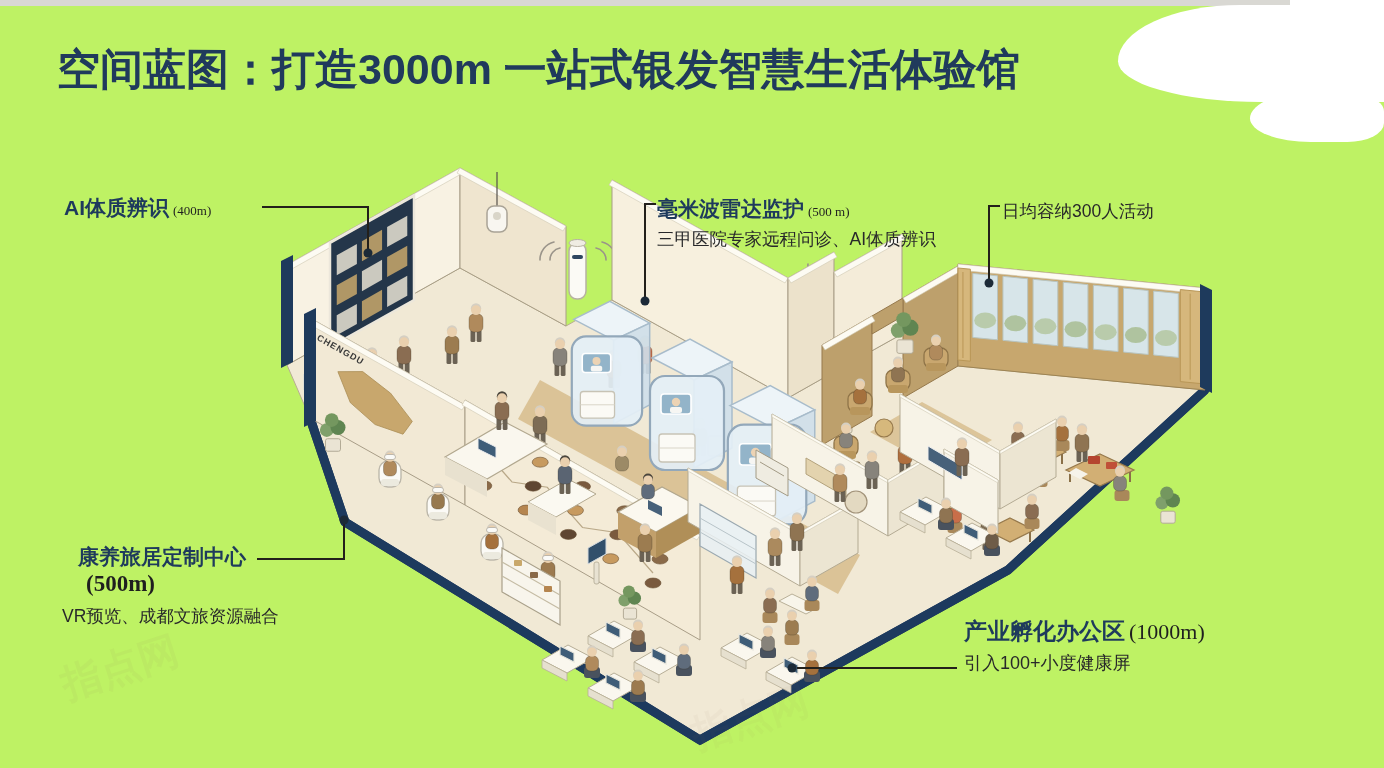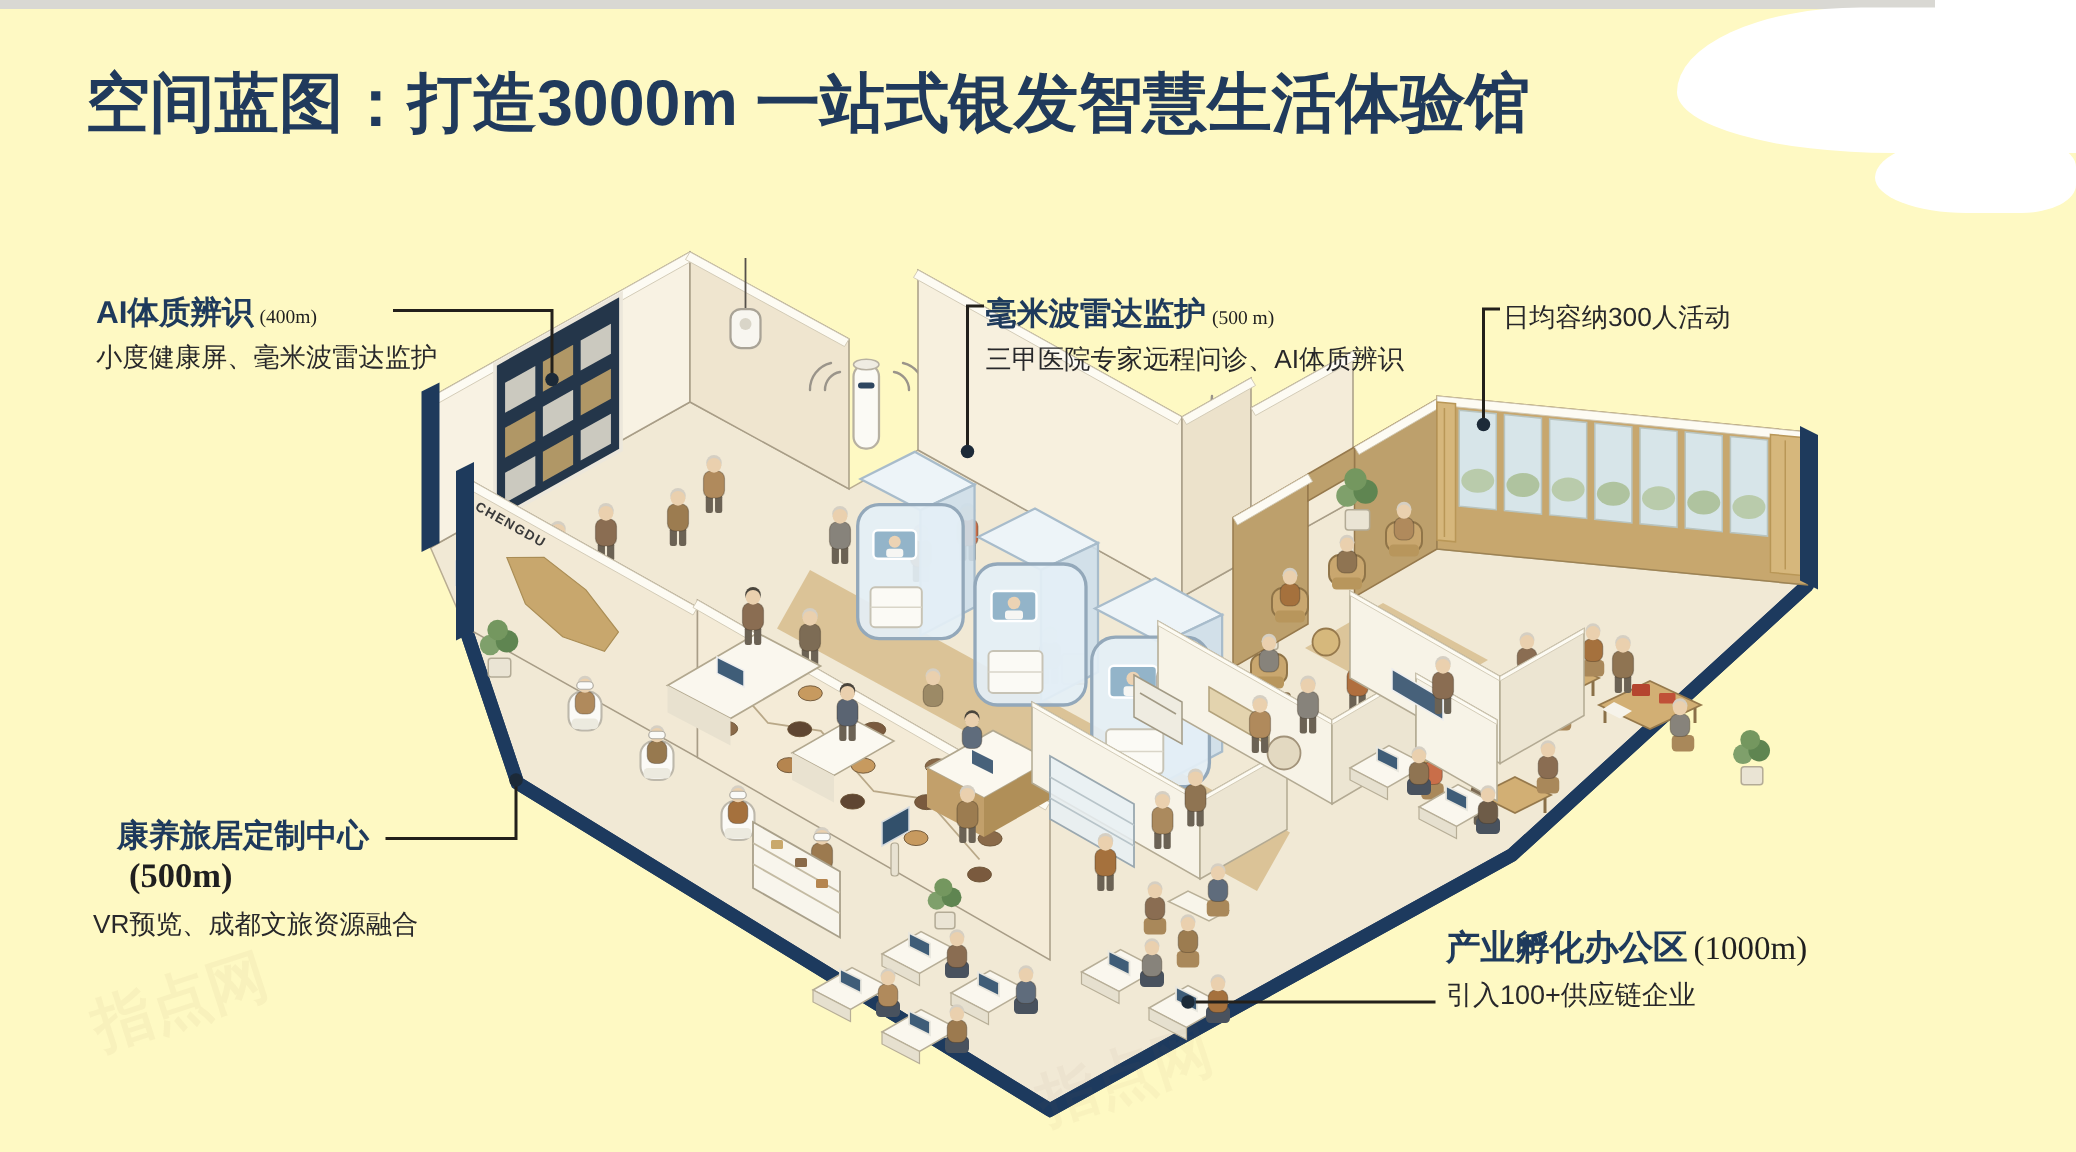--- a/index.html
+++ b/index.html
@@ -1,16 +1,16 @@
 <!DOCTYPE html>
 <html><head>
 <meta charset="utf-8">
 <style>
   html,body{margin:0;padding:0;background:#e8e4d8;}
-  .slide{position:relative;width:1384px;height:768px;background:#fef9c3;overflow:hidden;
+  .slide{position:relative;width:1384px;height:768px;background:#bef264;overflow:hidden;
          font-family:"Liberation Sans","DejaVu Sans",sans-serif;}
   .topbar{position:absolute;left:0;top:0;width:1384px;height:6px;background:#d9d8d3;}
   .topbar-white{position:absolute;left:1290px;top:0;width:94px;height:6px;background:#ffffff;}
   .blob{position:absolute;background:#ffffff;}
   .blob1{left:1118px;top:5px;width:266px;height:97px;border-radius:46% 0 0 54% / 58% 0 0 42%;}
   .blob2{left:1250px;top:90px;width:134px;height:52px;border-radius:60% 40% 30% 50% / 60% 45% 40% 50%;}
   .title{position:absolute;left:57px;top:42px;width:1085px;font-size:43px;font-weight:bold;
          color:#203a5c;line-height:1.27;}
   svg.scene{position:absolute;left:0;top:0;width:1384px;height:768px;}
   .callout{position:absolute;}
@@ -518,21 +518,20 @@
         <circle cx="989" cy="283" r="4.5" fill="#1c2a38" stroke="none" stroke-width="0"></circle>
         <circle cx="344" cy="520" r="4.5" fill="#1c2a38" stroke="none" stroke-width="0"></circle>
         <circle cx="792" cy="668" r="4.5" fill="#1c2a38" stroke="none" stroke-width="0"></circle>
       </g>
     </svg>
 
   <div class="callout" style="left:64px;top:194px;">
     <div>
       <span class="c-name">AI体质辨识</span><span class="c-area">(400m)</span>
     </div>
-    <div class="c-desc">小度健康屏、毫米波雷达监护</div>
   </div>
 
   <div class="callout" style="left:657px;top:195px;">
     <div>
       <span class="c-name">毫米波雷达监护</span><span class="c-area">(500 m)</span>
     </div>
     <div class="c-desc">三甲医院专家远程问诊、AI体质辨识</div>
   </div>
 
   <div class="callout" style="left:1002px;top:195px;">
@@ -542,18 +541,18 @@
   <div class="callout" style="left:78px;top:543px;">
     <div class="c-name">康养旅居定制中心</div>
     <div class="c-area" style="font-size:23px;margin-left:8px;font-weight:bold;">(500m)</div>
     <div class="c-desc" style="margin-left:-16px;margin-top:7px;">VR预览、成都文旅资源融合</div>
   </div>
 
   <div class="callout" style="left:964px;top:616px;">
     <div>
       <span class="c-name" style="font-size:23px;">产业孵化办公区</span><span class="c-area" style="font-size:22px;">(1000m)</span>
     </div>
-    <div class="c-desc" style="font-size:18px;">引入100+供应链企业</div>
+    <div class="c-desc" style="font-size:18px;">引入100+小度健康屏</div>
   </div>
 
   <div class="watermark" style="left:60px;top:640px;">指点网</div>
   <div class="watermark" style="left:690px;top:690px;opacity:.8;">指点网</div>
 </div>
 
 </body></html>

